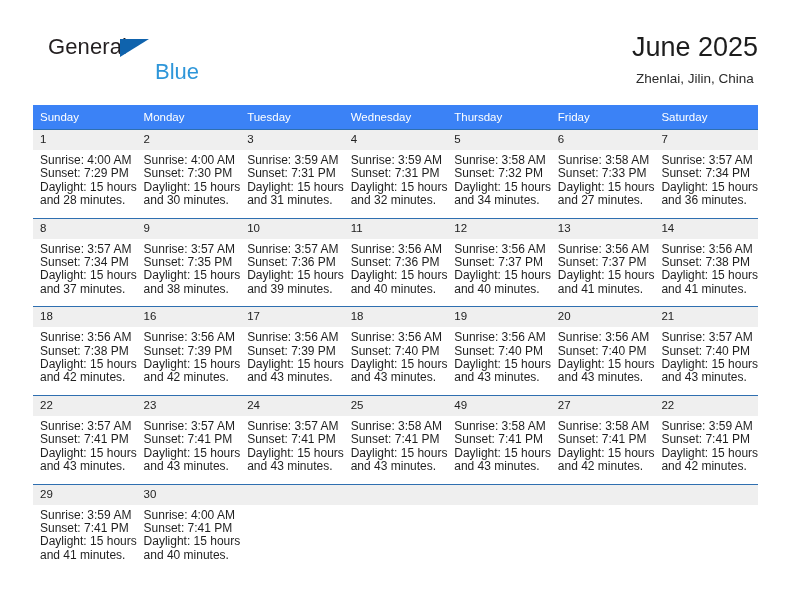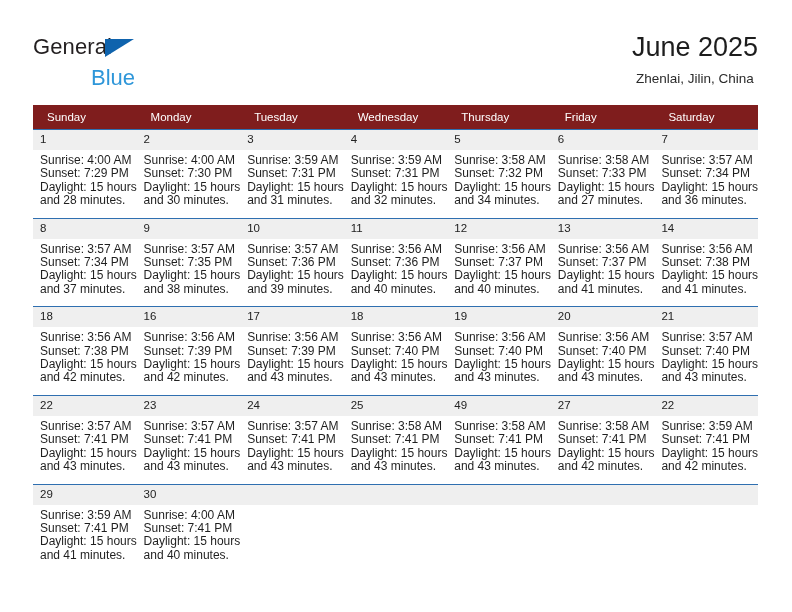--- a/index.html
+++ b/index.html
@@ -18,21 +18,21 @@
   .page {
     position: relative;
     width: 792px;
     height: 612px;
     box-sizing: border-box;
   }
 
   
   .top-bar {
     position: absolute;
-    left: 33px;
+    left: 48px;
     top: 30px;
     right: 34px;
     height: 66px;
   }
   .logo {
     position: absolute;
     left: 0;
     top: 6px;
     width: 200px;
     height: 56px;
@@ -52,23 +52,24 @@
     top: 3px;
     width: 0;
     height: 0;
     border-left: 29px solid #0f63ad;
     border-bottom: 18px solid transparent;
   }
   .logo-row2 {
     display: block;
     font-size: 22px;
     color: #2e96d9;
-    margin-top: 7px;
+    margin-top: 1px;
     margin-left: 58px;
     height: 26px;
+    text-align: center;
   }
   .title-block {
     position: absolute;
     right: 0;
     top: 0;
     text-align: center;
   }
   .cal-title {
     font-size: 27px;
     color: #1d1d1d;
@@ -88,26 +89,26 @@
   
   .calendar {
     position: absolute;
     left: 33px;
     top: 105px;
     width: 725px;
     border-collapse: collapse;
     table-layout: fixed;
   }
   .calendar th {
-    background: #7f1d1d;
+    background: #3b82f6;
     color: #ffffff;
     font-size: 11.5px;
     font-weight: normal;
     text-align: left;
-    padding: 5px 0 5px 14px;
+    padding: 5px 0 5px 7px;
     height: 14px;
     border: none;
   }
   .calendar td {
     vertical-align: top;
     padding: 0;
     border: none;
     width: 103.57px;
   }
   .week-row > td {

